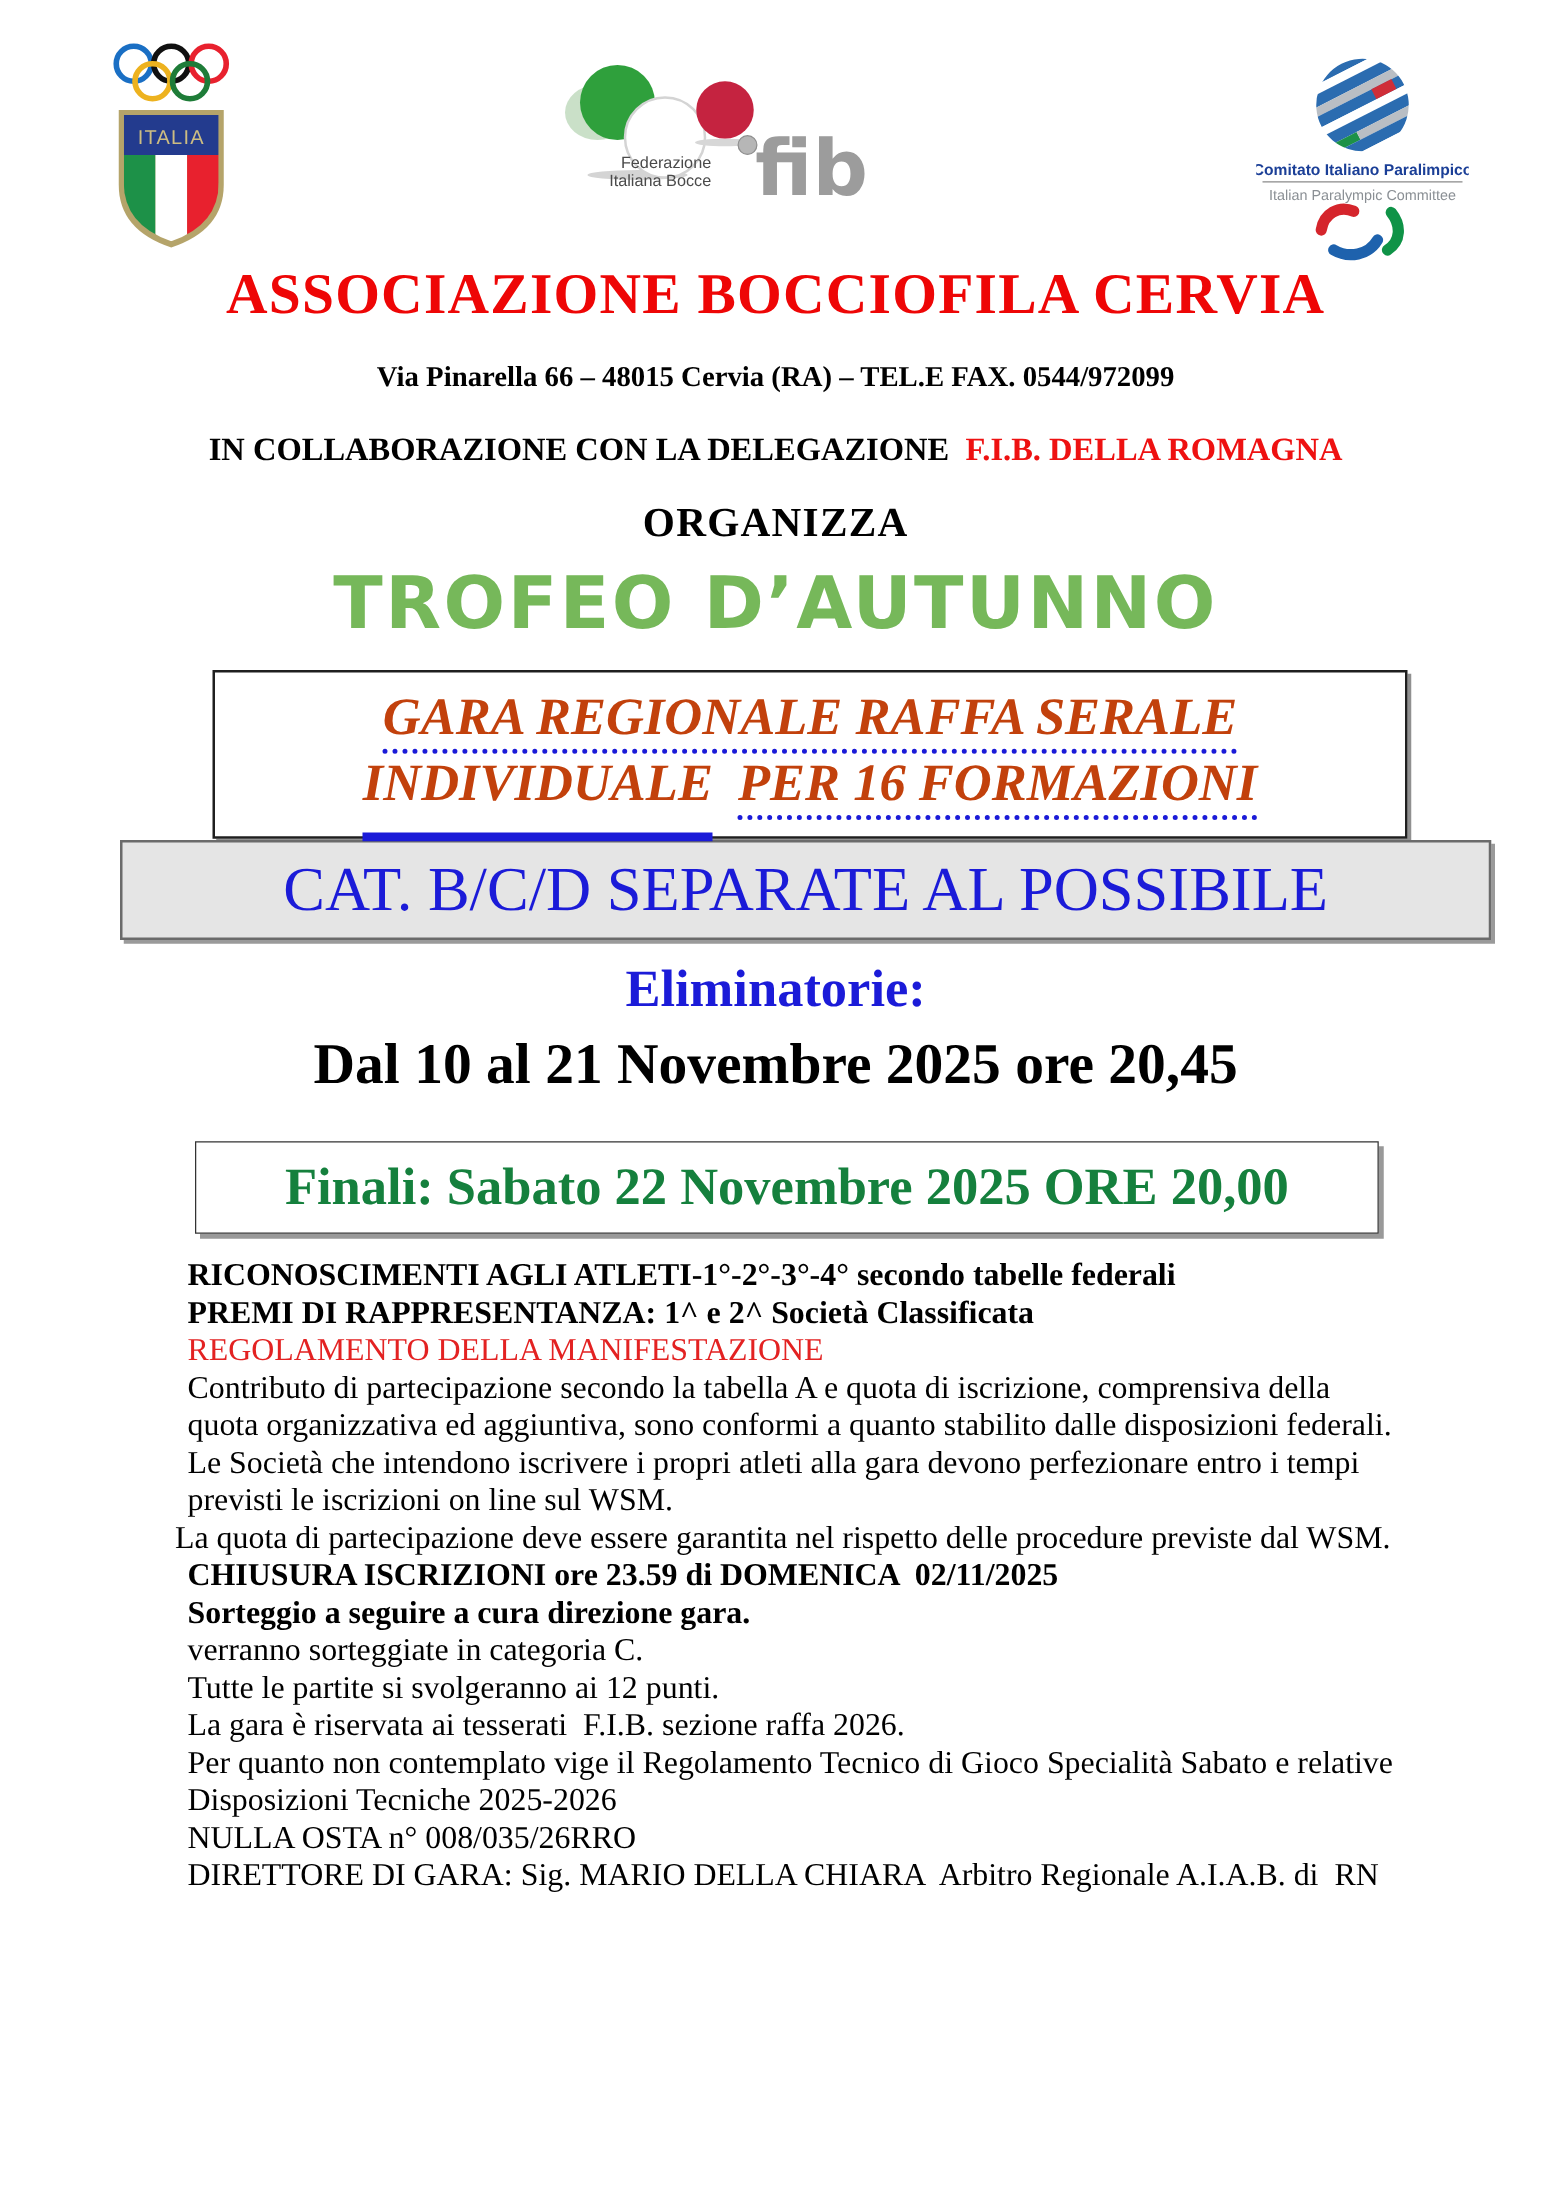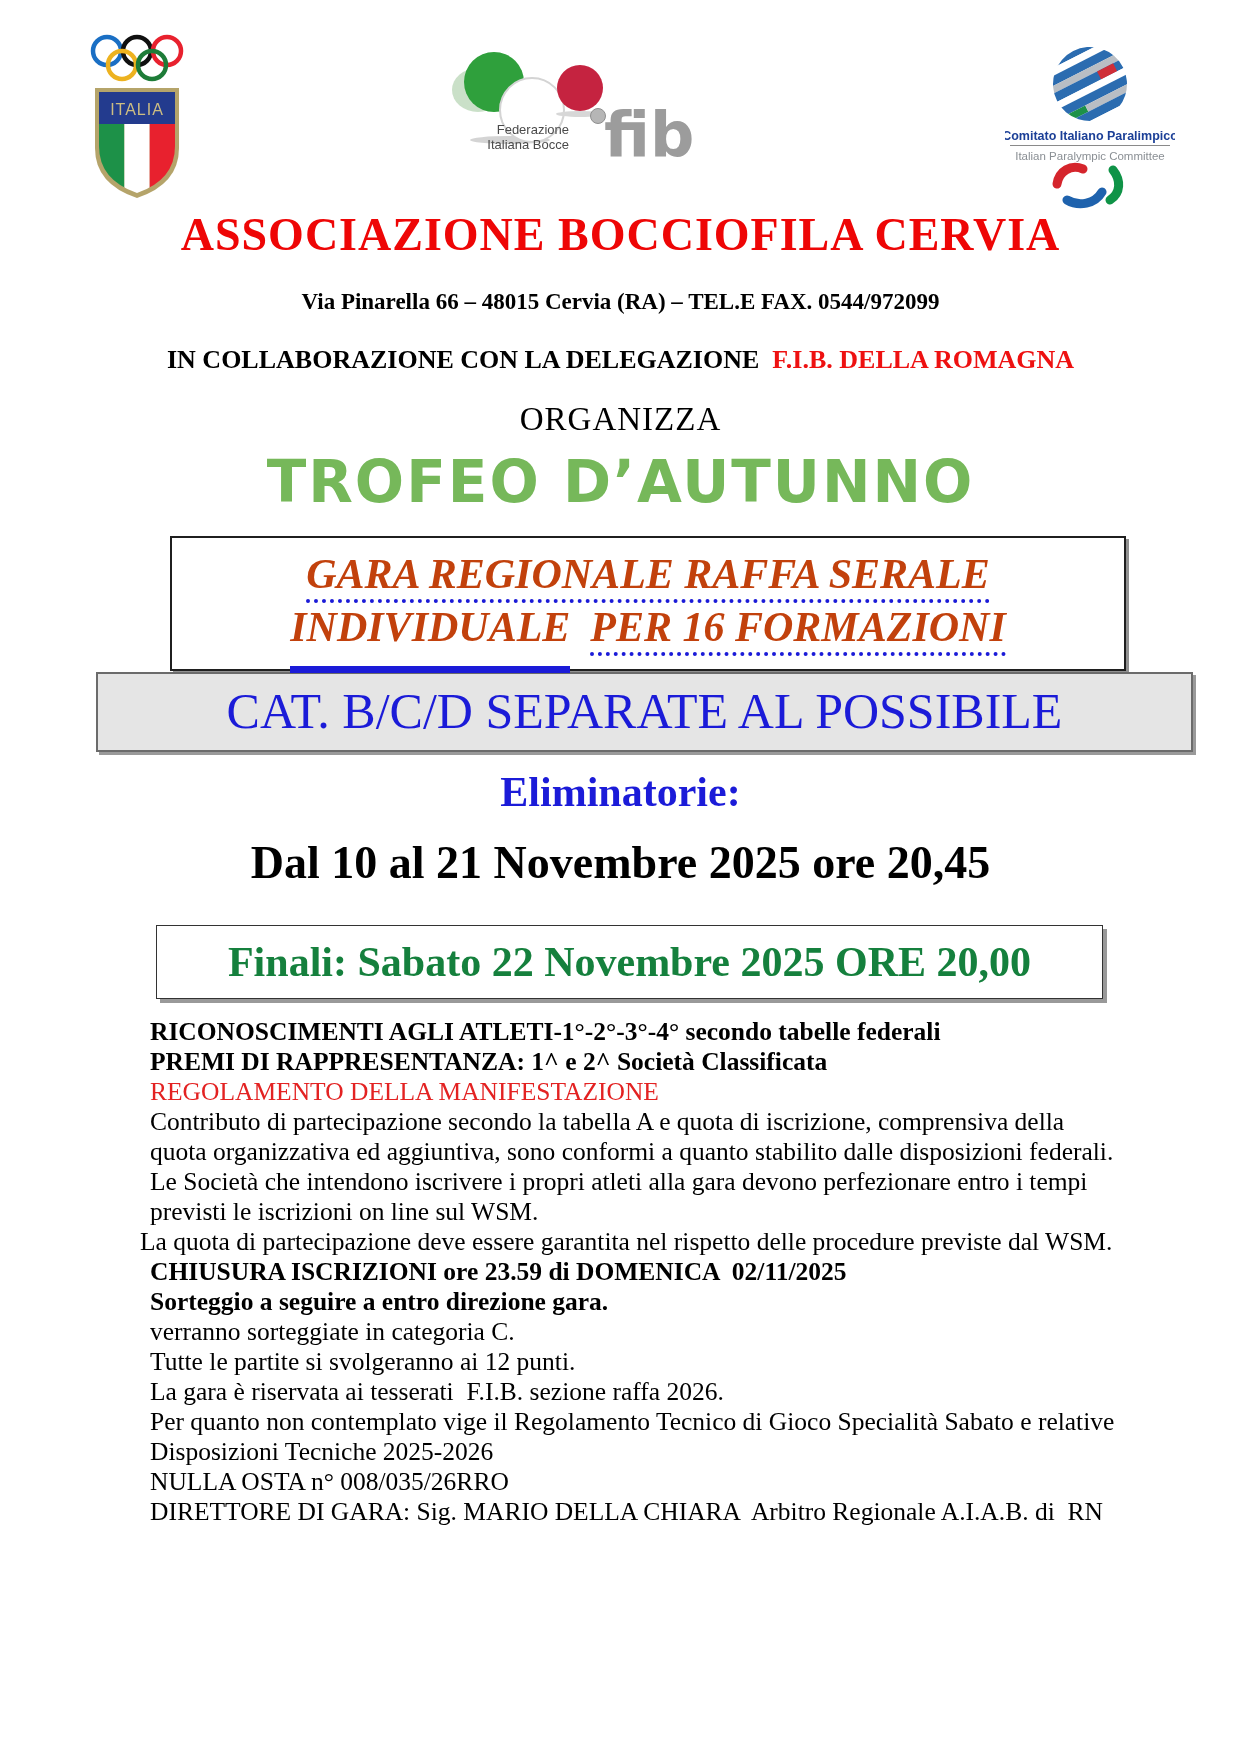--- a/index.html
+++ b/index.html
@@ -28,21 +28,21 @@
     margin-top:28px; text-align:center;
     font-size:23px; font-weight:bold;
   }
   .collab {
     margin-top:30px; text-align:center;
     font-size:26px; font-weight:bold;
   }
   .collab .hl { color:#ee1111; }
   .organizza {
     margin-top:26px; text-align:center;
-    font-size:33px; font-weight:normal; letter-spacing:1px;
+    font-size:33px; font-weight:bold; letter-spacing:1px;
   }
   .trofeo {
     margin-top:10px; text-align:center;
     font-family:"DejaVu Sans","Liberation Sans",sans-serif;
     font-size:58px; font-weight:bold; letter-spacing:2px;
     color:#76b85a;
   }
 
   
   .gara-box {
@@ -56,21 +56,21 @@
   .gap-left { margin-left:20px; }
 
   .cat-box {
     width:1097px; margin-left:96px; margin-top:1px;
     border:2px solid #6b6b6b; box-shadow:3px 3px 0 #9a9a9a;
     background:#e5e5e5; text-align:center; padding:8px 0 10px 0;
   }
   .cat-line { font-size:50px; color:#1b1bd8; }
 
   .elim { margin-top:16px; text-align:center; font-size:42px; font-weight:bold; color:#1b1bd8; }
-  .date-line { margin-top:20px; text-align:center; font-size:46px; font-weight:bold; color:#000; }
+  .date-line { margin-top:8px; text-align:center; font-size:46px; font-weight:bold; color:#000; }
 
   .finali-box {
     width:947px; margin-left:156px; margin-top:36px;
     border:1px solid #333; box-shadow:4px 4px 0 #999;
     background:#fff; text-align:center; padding:12px 0;
   }
   .finali-line { font-size:42px; font-weight:bold; color:#15803d; }
 
   
   .doc { margin:18px 0 0 150px; font-size:25.5px; line-height:30px; }
@@ -187,21 +187,21 @@
   <div class="doc">
     <div class="doc-line b">RICONOSCIMENTI AGLI ATLETI-1°-2°-3°-4° secondo tabelle federali</div>
     <div class="doc-line b">PREMI DI RAPPRESENTANZA: 1^ e 2^ Società Classificata</div>
     <div class="doc-line red">REGOLAMENTO DELLA MANIFESTAZIONE</div>
     <div class="doc-line">Contributo di partecipazione secondo la tabella A e quota di iscrizione, comprensiva della</div>
     <div class="doc-line">quota organizzativa ed aggiuntiva, sono conformi a quanto stabilito dalle disposizioni federali.</div>
     <div class="doc-line">Le Società che intendono iscrivere i propri atleti alla gara devono perfezionare entro i tempi</div>
     <div class="doc-line">previsti le iscrizioni on line sul WSM.</div>
     <div class="doc-line outdent">La quota di partecipazione deve essere garantita nel rispetto delle procedure previste dal WSM.</div>
     <div class="doc-line b">CHIUSURA ISCRIZIONI ore 23.59 di DOMENICA  02/11/2025</div>
-    <div class="doc-line b">Sorteggio a seguire a entro direzione gara.</div>
+    <div class="doc-line b">Sorteggio a seguire a cura direzione gara.</div>
     <div class="doc-line">verranno sorteggiate in categoria C.</div>
     <div class="doc-line">Tutte le partite si svolgeranno ai 12 punti.</div>
     <div class="doc-line">La gara è riservata ai tesserati  F.I.B. sezione raffa 2026.</div>
     <div class="doc-line">Per quanto non contemplato vige il Regolamento Tecnico di Gioco Specialità Sabato e relative</div>
     <div class="doc-line">Disposizioni Tecniche 2025-2026</div>
     <div class="doc-line">NULLA OSTA n° 008/035/26RRO</div>
     <div class="doc-line">DIRETTORE DI GARA: Sig. MARIO DELLA CHIARA  Arbitro Regionale A.I.A.B. di  RN</div>
   </div>
 
   <div class="stray-dot txt">.</div>

